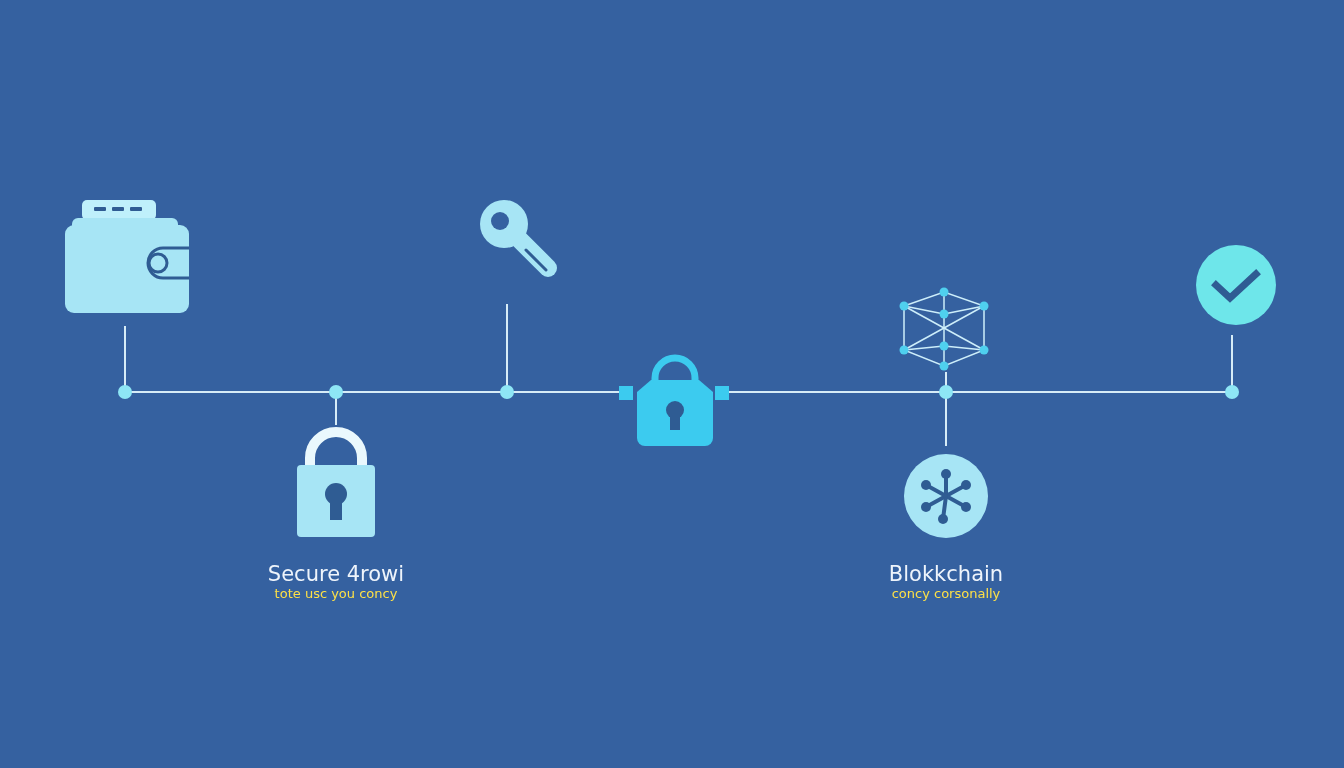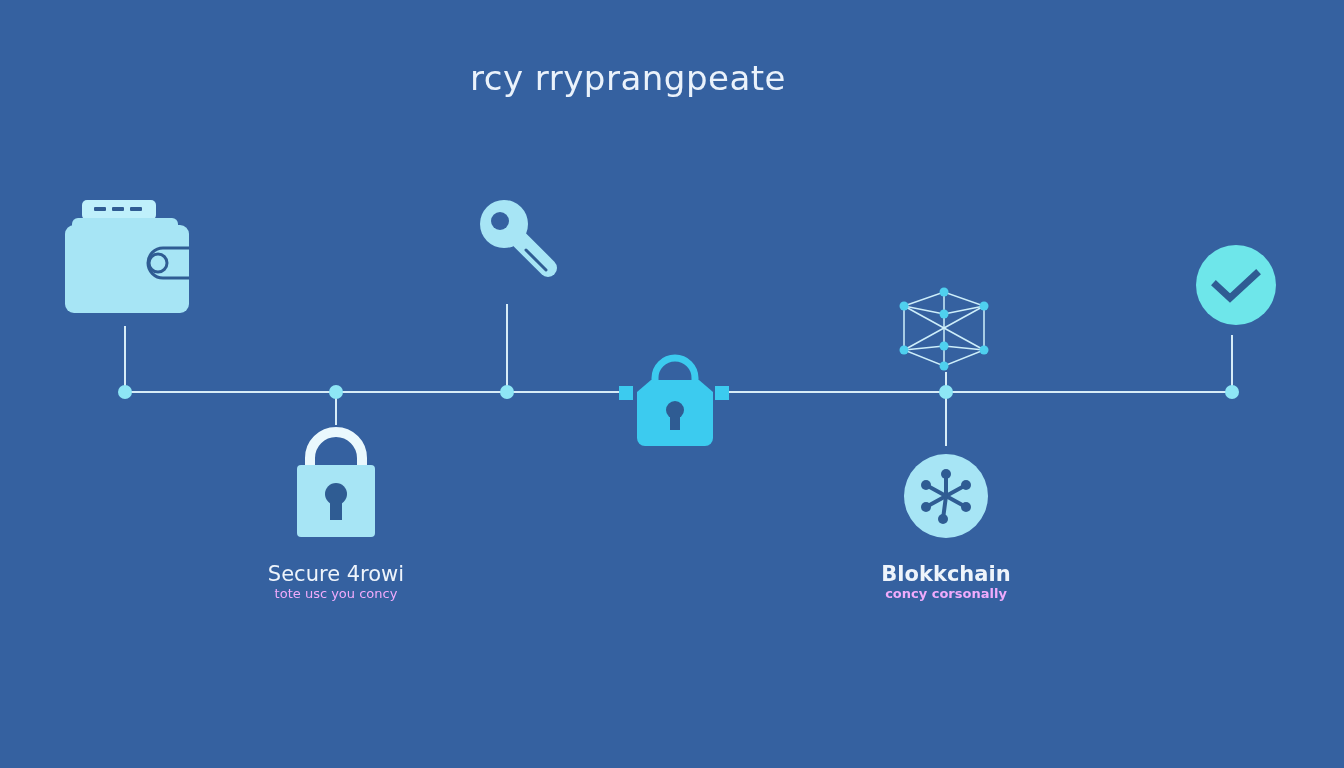--- a/index.html
+++ b/index.html
@@ -10,30 +10,29 @@
       position: relative;
     }
     .canvas { position: absolute; left: 0; top: 0; width: 1344px; height: 768px; }
     .title {
       position: absolute; left: 0; width: 1256px; top: 58px;
       text-align: center; color: #eaf2fb; font-size: 34px; letter-spacing: 0.5px;
       font-weight: 400;
     }
     .label { position: absolute; text-align: center; color: #eef4fb; }
     .label .head { font-size: 21px; line-height: 22px; }
-    .label .sub { font-size: 13px; line-height: 18px; color: #f0abfc; }
+    .label .sub { font-size: 13px; line-height: 18px; color: #fde047; }
     .icon { position: absolute; }
     svg { display: block; }
   </style>
 </head>
 <body>
 
 <div class="canvas">
 
-  <div class="title">rcy rryprangpeate</div>
 
   <svg class="icon" width="1344" height="768" style="left:0;top:0;">
 
     <line x1="125" y1="392" x2="625" y2="392" stroke="#d7ecf7" stroke-width="2"></line>
     <line x1="728" y1="392" x2="1232" y2="392" stroke="#d7ecf7" stroke-width="2"></line>
 
     <line x1="125" y1="326" x2="125" y2="392" stroke="#d7ecf7" stroke-width="2"></line>
     <line x1="336" y1="392" x2="336" y2="425" stroke="#d7ecf7" stroke-width="2"></line>
     <line x1="507" y1="304" x2="507" y2="392" stroke="#d7ecf7" stroke-width="2"></line>
     <line x1="946" y1="372" x2="946" y2="446" stroke="#d7ecf7" stroke-width="2"></line>
@@ -126,18 +125,18 @@
   <svg class="icon" width="84" height="84" style="left:1194px;top:243px;">
     <circle cx="42" cy="42" r="40" fill="#6ee6ea"></circle>
     <polyline points="22,42 36,55 62,31" fill="none" stroke="#2f5c93" stroke-width="7" stroke-linecap="square"></polyline>
   </svg>
 
   <div class="label" style="left:246px;top:563px;width:180px;">
     <div class="head">Secure 4rowi</div>
     <div class="sub">tote usc you concy</div>
   </div>
 
-  <div class="label" style="left:866px;top:563px;width:160px;font-weight:bold;">
+  <div class="label" style="left:866px;top:563px;width:160px;">
     <div class="head">Blokkchain</div>
     <div class="sub">concy corsonally</div>
   </div>
 
 </div>
 
 </body></html>

